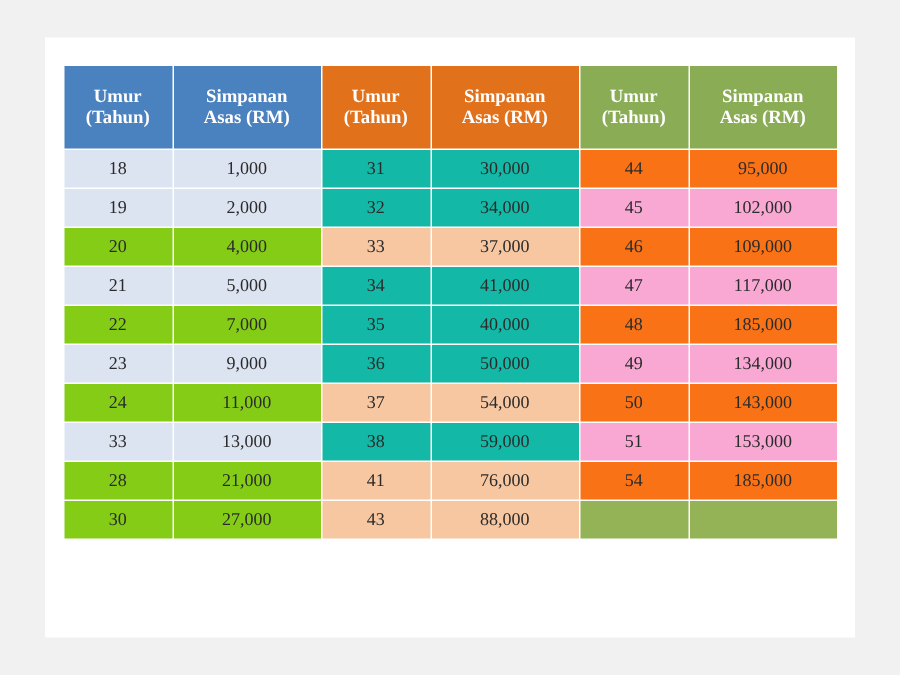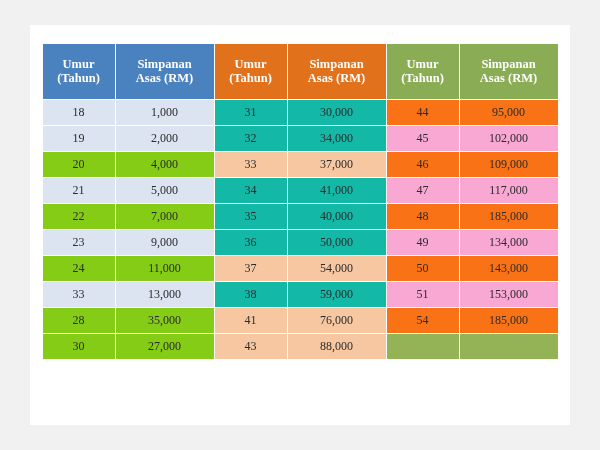--- a/index.html
+++ b/index.html
@@ -180,21 +180,21 @@
         <tr>
           <td class="b-light">33</td>
           <td class="b-light">13,000</td>
           <td class="o-light">38</td>
           <td class="o-light">59,000</td>
           <td class="g-light">51</td>
           <td class="g-light">153,000</td>
         </tr>
         <tr>
           <td class="b-dark">28</td>
-          <td class="b-dark">35,000</td>
+          <td class="b-dark">21,000</td>
           <td class="o-dark">41</td>
           <td class="o-dark">76,000</td>
           <td class="g-dark">54</td>
           <td class="g-dark">185,000</td>
         </tr>
         <tr>
           <td class="b-dark">30</td>
           <td class="b-dark">27,000</td>
           <td class="o-dark">43</td>
           <td class="o-dark">88,000</td>

